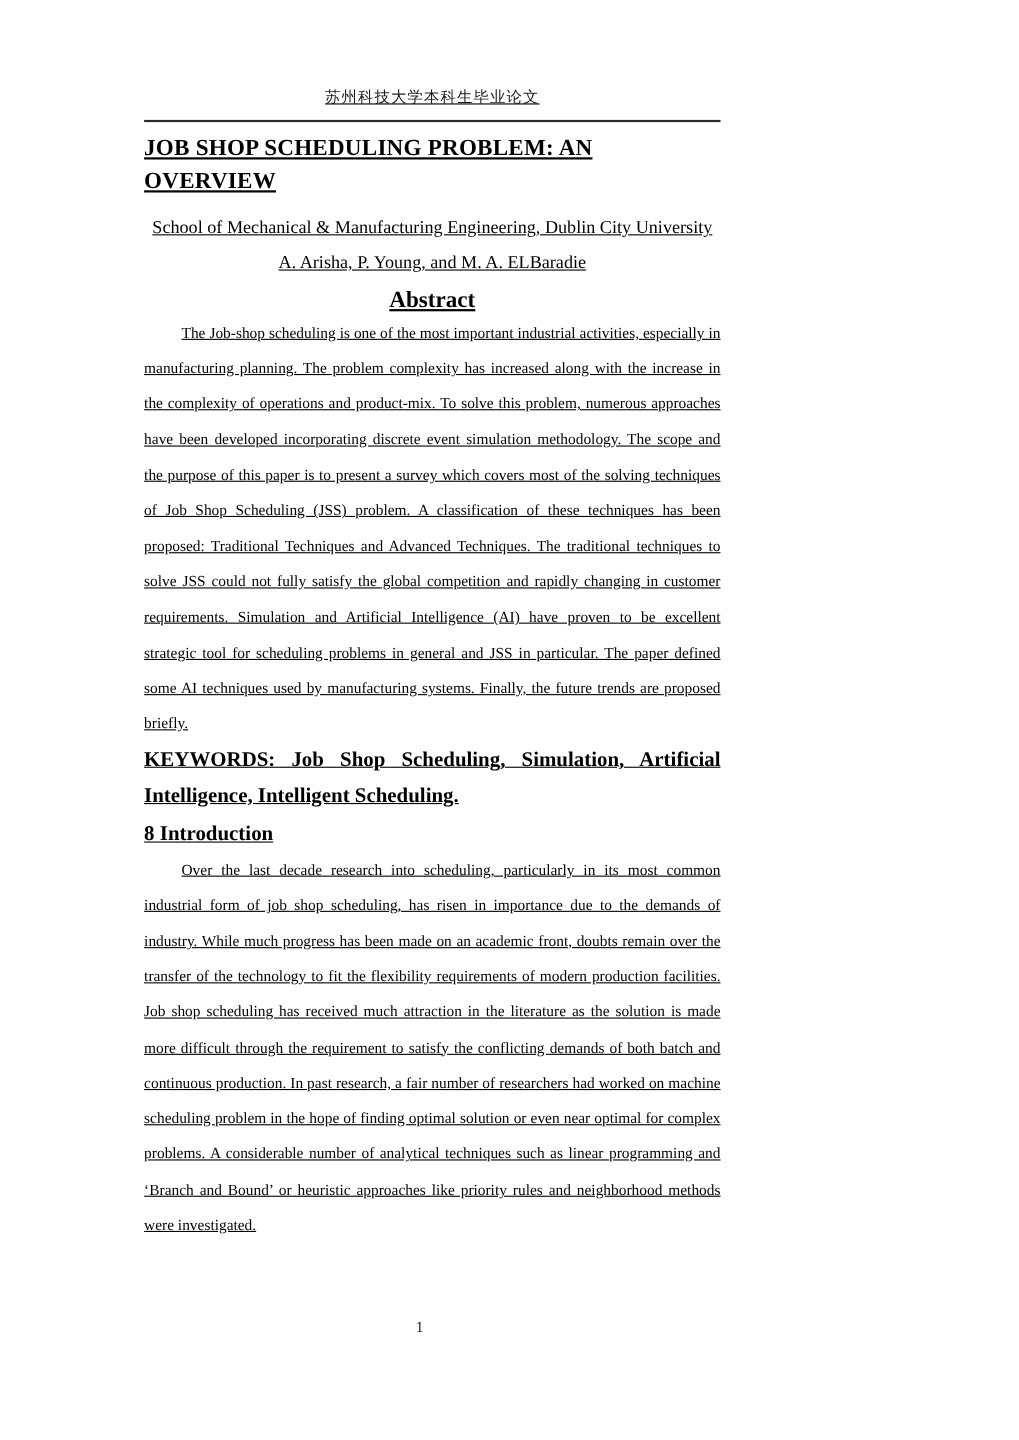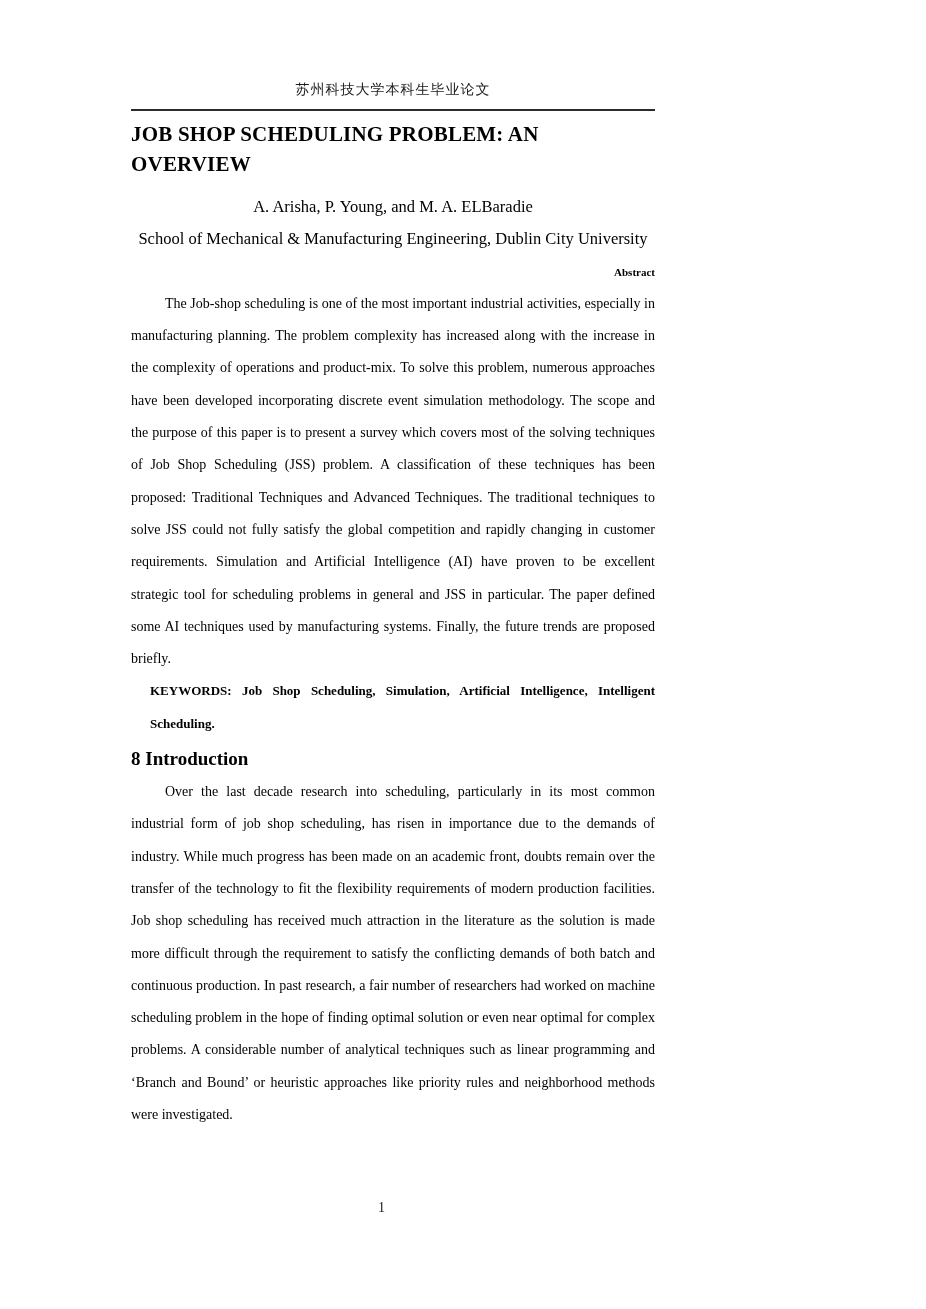--- a/index.html
+++ b/index.html
@@ -10,20 +10,21 @@
     font-family: "Liberation Serif", "DejaVu Serif", serif;
     color: #000000;
   }
   .page {
     position: relative;
     width: 763px;
     height: 1309px;
     background: #ffffff;
     padding: 80px 108px 0 131px;
     overflow: hidden;
+    text-decoration: underline;
   }
   .running-header {
     text-align: center;
     font-size: 14px;
     line-height: 20px;
     color: #1a1a1a;
     letter-spacing: 1px;
   }
   .header-rule {
     margin-top: 9px;
@@ -46,39 +47,38 @@
     line-height: 30px;
     letter-spacing: 0.2px;
   }
   .meta { margin-top: 12px; }
   .meta-line {
     text-align: center;
     font-size: 16.5px;
     line-height: 32.3px;
   }
   .abstract-heading {
-    text-align: right;
-    font-size: 11px;
+    text-align: center;
+    font-size: 21px;
     font-weight: bold;
     line-height: 32.3px;
   }
   .body-par {
     font-size: 14px;
     line-height: 32.3px;
     text-align: justify;
     text-align-last: left;
     text-indent: 34px;
   }
   .keywords-par {
-    font-size: 13px;
+    font-size: 19px;
     line-height: 32.3px;
     font-weight: bold;
     text-align: justify;
     text-align-last: left;
-    margin-left: 19px;
   }
   .section-heading {
     margin-top: 2px;
     font-size: 19px;
     font-weight: bold;
     line-height: 34px;
   }
   .page-number {
     position: absolute;
     left: 0;
@@ -96,22 +96,22 @@
 <div class="page">
 
   <div class="running-header">苏州科技大学本科生毕业论文</div>
 
   <div class="header-rule"></div>
 
 
   <div class="paper-title">JOB SHOP SCHEDULING PROBLEM: AN OVERVIEW</div>
 
   <div class="meta">
+    <div class="meta-line">School of Mechanical &amp; Manufacturing Engineering, Dublin City University</div>
     <div class="meta-line">A. Arisha, P. Young, and M. A. ELBaradie</div>
-    <div class="meta-line">School of Mechanical &amp; Manufacturing Engineering, Dublin City University</div>
     <div class="abstract-heading">Abstract</div>
   </div>
 
   <div class="body-par">The Job-shop scheduling is one of the most important industrial activities, especially in manufacturing planning. The problem complexity has increased along with the increase in the complexity of operations and product-mix. To solve this problem, numerous approaches have been developed incorporating discrete event simulation methodology. The scope and the purpose of this paper is to present a survey which covers most of the solving techniques of Job Shop Scheduling (JSS) problem. A classification of these techniques has been proposed: Traditional Techniques and Advanced Techniques. The traditional techniques to solve JSS could not fully satisfy the global competition and rapidly changing in customer requirements. Simulation and Artificial Intelligence (AI) have proven to be excellent strategic tool for scheduling problems in general and JSS in particular. The paper defined some AI techniques used by manufacturing systems. Finally, the future trends are proposed briefly.</div>
 
   <div class="keywords-par">KEYWORDS: Job Shop Scheduling, Simulation, Artificial Intelligence, Intelligent Scheduling.</div>
 
   <div class="section-heading">8 Introduction</div>
 
   <div class="body-par">Over the last decade research into scheduling, particularly in its most common industrial form of job shop scheduling, has risen in importance due to the demands of industry. While much progress has been made on an academic front, doubts remain over the transfer of the technology to fit the flexibility requirements of modern production facilities. Job shop scheduling has received much attraction in the literature as the solution is made more difficult through the requirement to satisfy the conflicting demands of both batch and continuous production. In past research, a fair number of researchers had worked on machine scheduling problem in the hope of finding optimal solution or even near optimal for complex problems. A considerable number of analytical techniques such as linear programming and ‘Branch and Bound’ or heuristic approaches like priority rules and neighborhood methods were investigated.</div>

